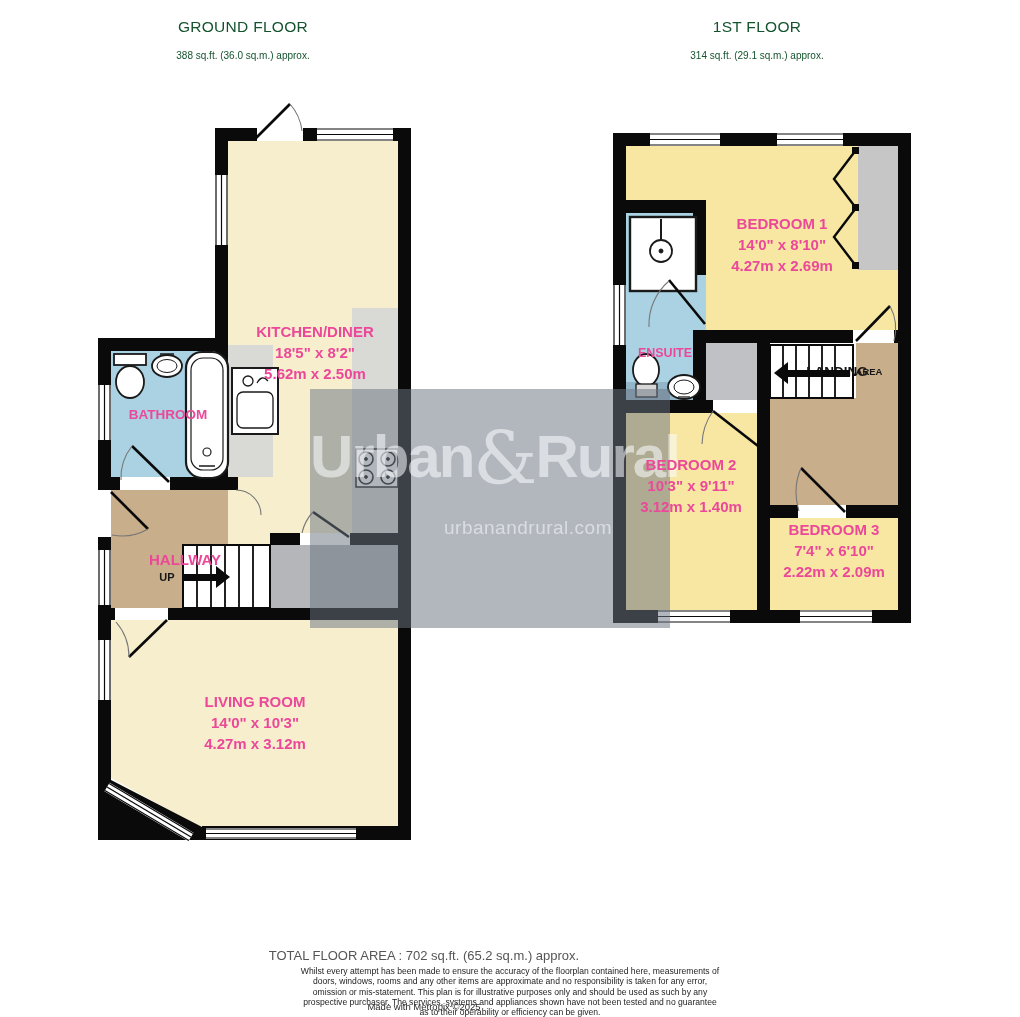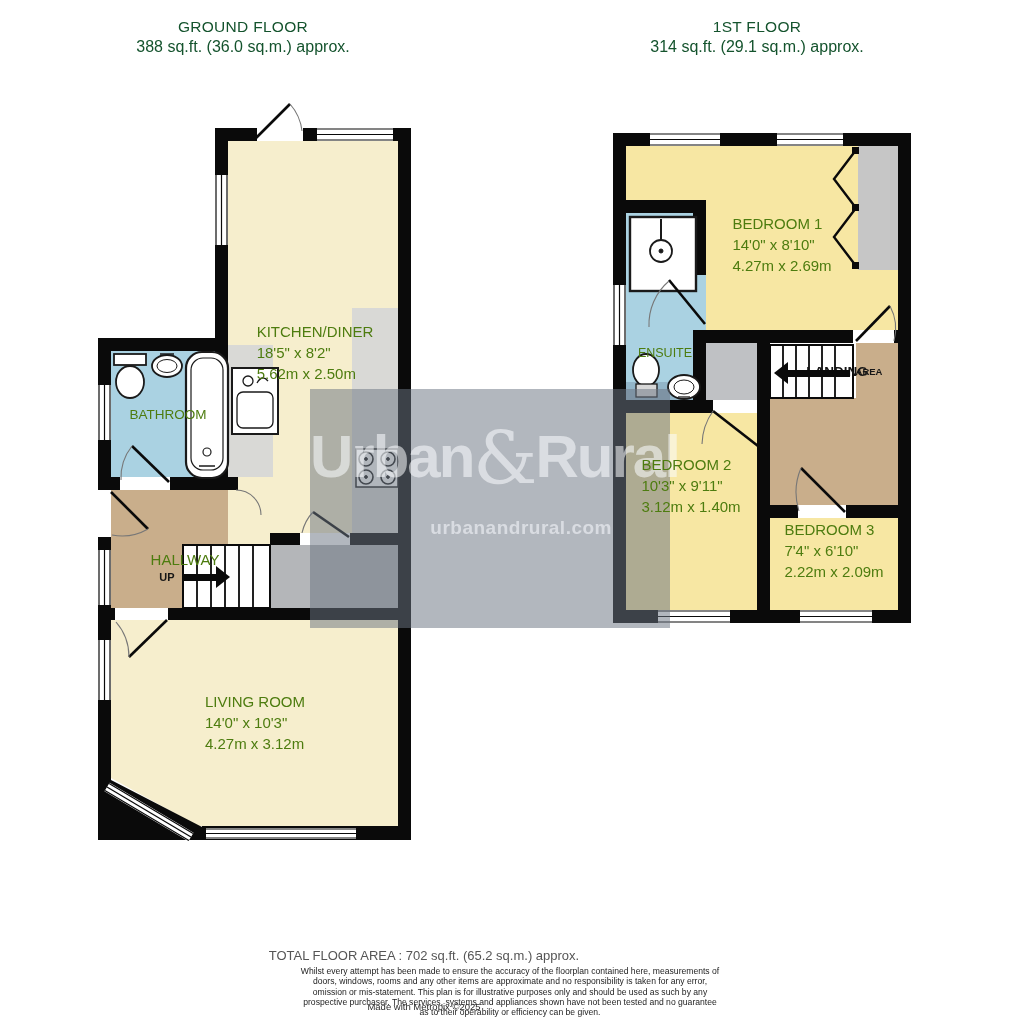--- a/index.html
+++ b/index.html
@@ -1,30 +1,30 @@
 <!DOCTYPE html>
 <html><head>
 <meta charset="utf-8">
 <style>
   html,body{margin:0;padding:0}
   body{width:1020px;height:1017px;background:#ffffff;position:relative;
        font-family:"Liberation Sans",sans-serif;overflow:hidden}
   .hdr{position:absolute;text-align:center;color:#14532d;z-index:3;width:400px}
   .hdr .t{font-size:15.5px;letter-spacing:.3px}
-  .hdr .a{font-size:16px;margin-top:2px}
+  .hdr .a{font-size:10px;margin-top:14px}
   #plan-svg{position:absolute;left:0;top:0;z-index:1}
   .watermark{position:absolute;left:310px;top:389px;width:360px;height:239px;
              background:rgba(107,117,130,.52);z-index:2}
   .wm-brand{position:absolute;left:0;right:0;top:34px;text-align:center;font-weight:bold;
             font-size:60px;line-height:1;letter-spacing:-2px;color:rgba(252,253,255,.55);white-space:nowrap}
   .wm-brand .amp{font-family:"DejaVu Serif",serif;font-weight:normal;font-size:72px;vertical-align:-7px}
-  .wm-site{position:absolute;right:58px;top:128px;font-size:19px;font-weight:bold;
+  .wm-site{position:absolute;right:58px;top:128px;font-size:19px;font-weight:normal;
            letter-spacing:.5px;color:rgba(250,252,255,.55)}
-  .room-label{position:absolute;transform:translate(-50%,-50%);text-align:left;z-index:3;
-              font-weight:normal;font-size:15px;line-height:21px;color:#4d7c0f;white-space:nowrap}
+  .room-label{position:absolute;transform:translate(-50%,-50%);text-align:center;z-index:3;
+              font-weight:bold;font-size:15px;line-height:21px;color:#ec4899;white-space:nowrap}
   .room-label.sm{font-size:13.5px}
   .tiny{position:absolute;transform:translate(-50%,-50%);z-index:3;font-weight:bold;color:#161616}
   .arrow{position:absolute;z-index:4}
   .arrow .shaft{position:absolute;background:#0a0a0a}
   .head-r{position:absolute;width:0;height:0;border-top:11px solid transparent;
           border-bottom:11px solid transparent;border-left:14px solid #0a0a0a}
   .head-l{position:absolute;width:0;height:0;border-top:11px solid transparent;
           border-bottom:11px solid transparent;border-right:14px solid #0a0a0a}
   .footer{position:absolute;left:0;width:848px;text-align:center;z-index:3}
   .f-total{top:948px;font-size:13px;color:#555}

